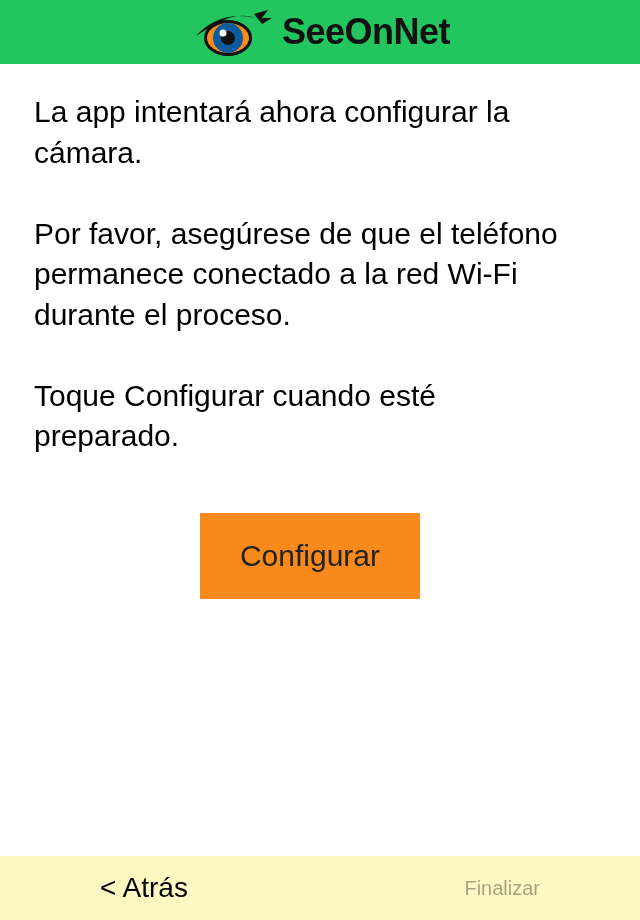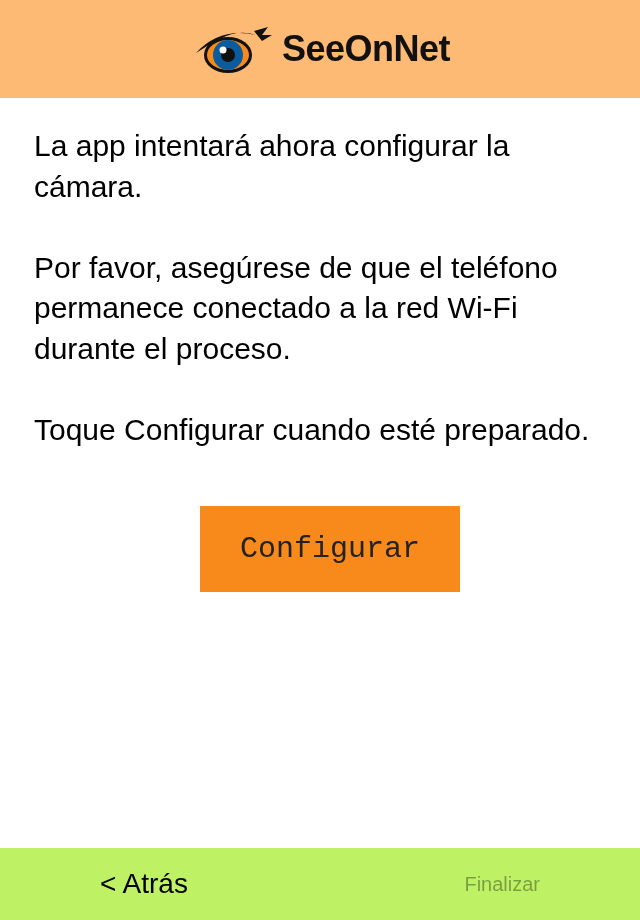--- a/index.html
+++ b/index.html
@@ -9,61 +9,61 @@
     }
     body {
       width: 640px;
       height: 920px;
       font-family: -apple-system, BlinkMacSystemFont, "Helvetica Neue", Arial, sans-serif;
       display: flex;
       flex-direction: column;
       background: #fff;
     }
     .header {
-      background: #fdba74;
-      height: 98px;
+      background: #22c55e;
+      height: 64px;
       display: flex;
       justify-content: center;
     }
     .logo-wrap {
       display: flex;
       align-items: center;
       gap: 8px;
     }
     .brand-text {
       font-size: 36px;
       font-weight: 700;
       color: #111;
       letter-spacing: -0.5px;
       font-family: "Arial Black", Arial, sans-serif;
     }
     .content {
       flex: 1;
-      padding: 28px 14px 0 34px;
+      padding: 28px 54px 0 34px;
     }
     .instructions {
       font-size: 30px;
       line-height: 1.35;
       color: #000;
       white-space: pre-wrap;
     }
     .configure-btn {
       display: block;
       margin: 56px auto 16px auto;
       background: #f78a1a;
       border: none;
       padding: 26px 40px;
       font-size: 30px;
       color: #222;
       cursor: pointer;
-      font-family: Liberation Mono, monospace;
+      font-family: Liberation Sans, sans-serif;
     }
     .footer {
-      background: #bef264;
-      height: 72px;
+      background: #fef9c3;
+      height: 64px;
       display: flex;
       align-items: center;
       justify-content: space-between;
       padding: 0 100px;
     }
     .back-btn {
       background: none;
       border: none;
       font-size: 28px;
       color: #000;

